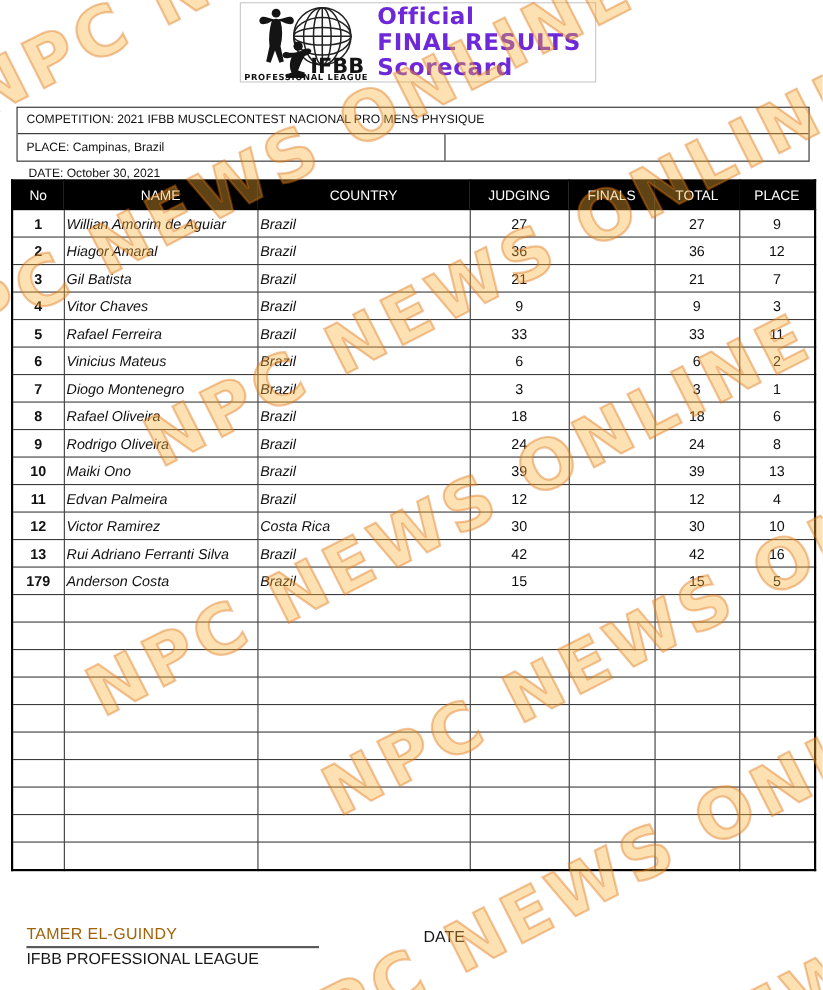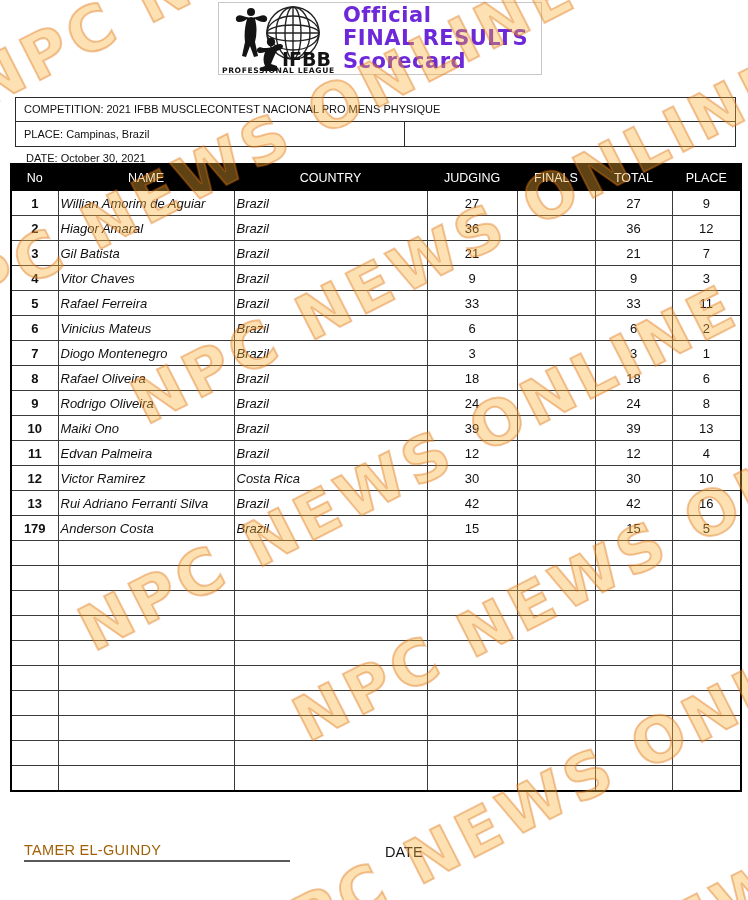--- a/index.html
+++ b/index.html
@@ -375,18 +375,19 @@
           <td class="col3"></td>
           <td class="col4"></td>
           <td class="col5"></td>
           <td class="col6"></td>
         </tr>
       </tbody>
   </table>
 
   <div class="sig-block left">
     <div class="sig-line">TAMER EL-GUINDY</div>
+    <div class="sig-label">IFBB PROFESSIONAL LEAGUE</div>
   </div>
   <div class="sig-block right">
     <div class="sig-label">DATE</div>
   </div>
 
 </div>
 
 </body></html>

